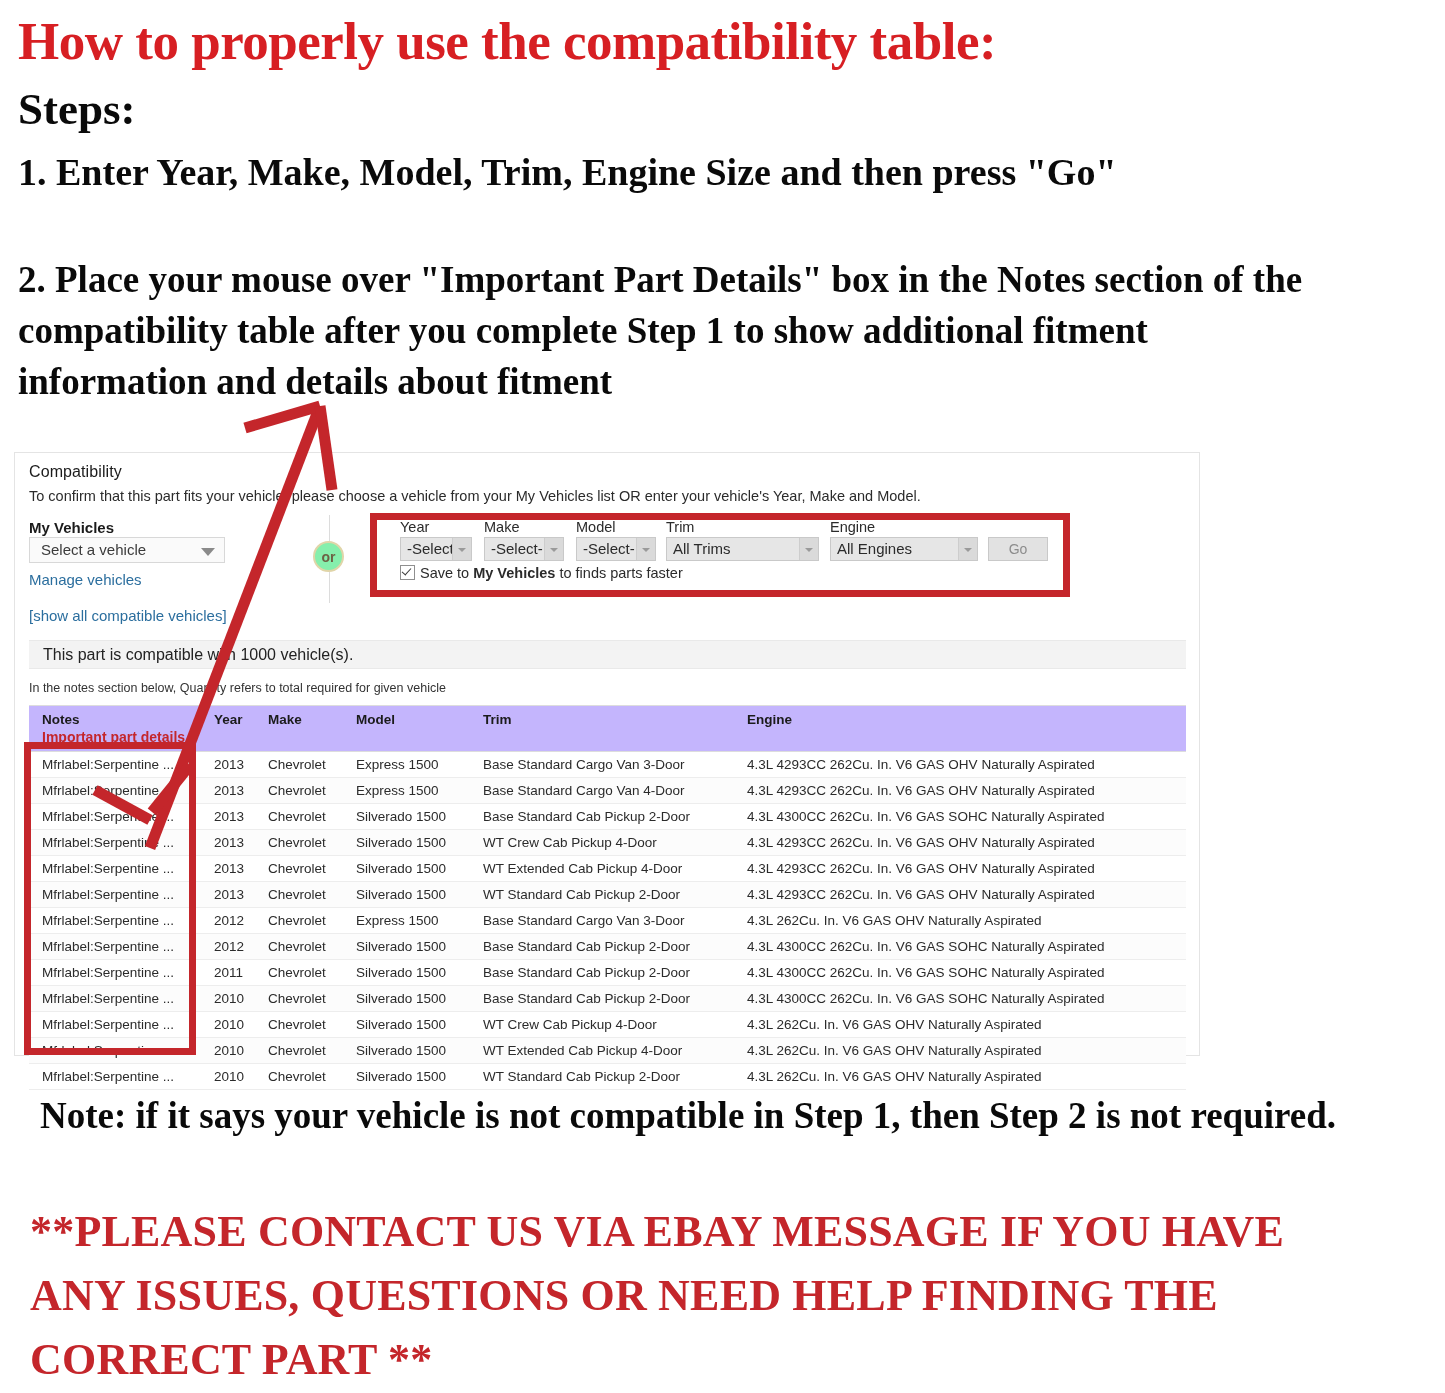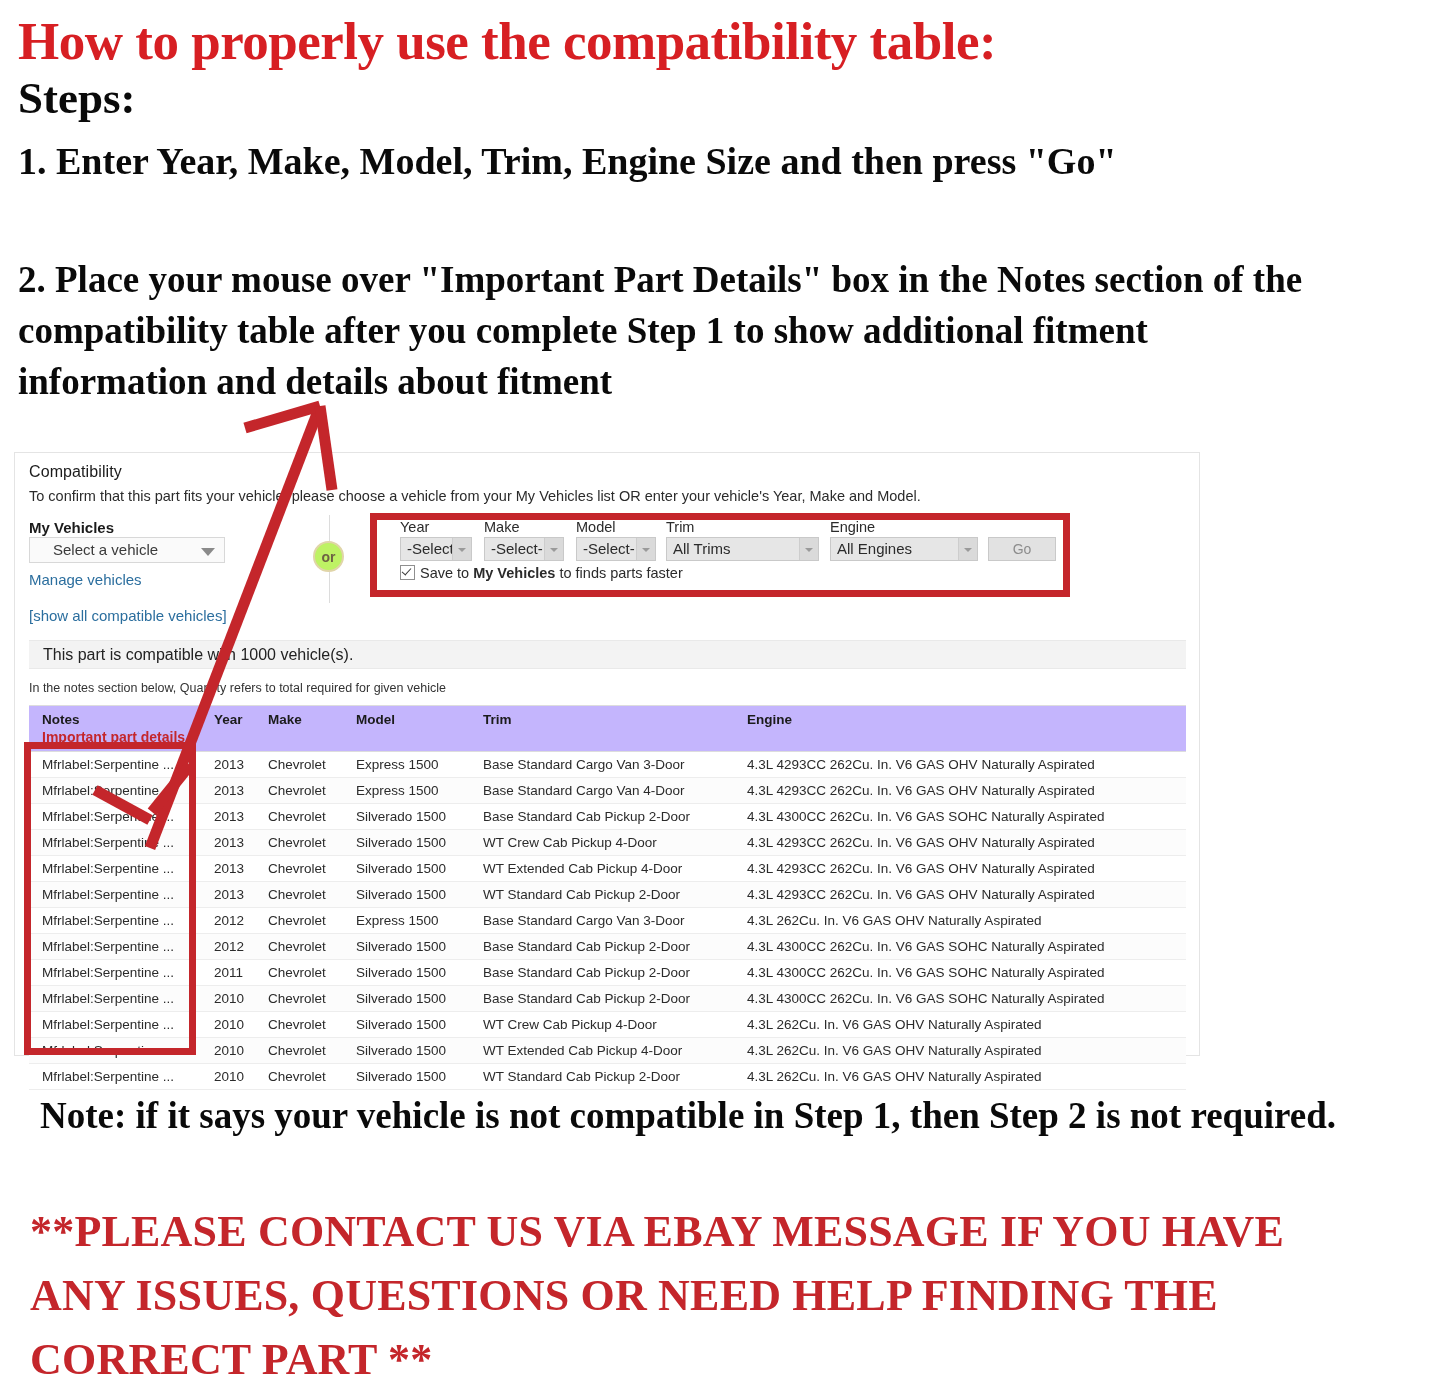--- a/index.html
+++ b/index.html
@@ -22,21 +22,21 @@
     top: 14px;
     width: 1400px;
   }
   .title-red {
     font-family: "Liberation Serif", serif;
     font-weight: bold;
     color: #d71f23;
     font-size: 53px;
     line-height: 1.05;
     letter-spacing: -0.5px;
-    margin: 0 0 4px 0;
+    margin: 0 0 15px 0;
     white-space: nowrap;
   }
   .steps-label {
     font-family: "Liberation Serif", serif;
     font-weight: bold;
     color: #0a0a0a;
     font-size: 45px;
     line-height: 1.1;
     margin: 4px 0 2px 0;
   }
@@ -105,21 +105,21 @@
     left: 14px;
     top: 84px;
     width: 196px;
     height: 26px;
     background: #fafafa;
     border: 1px solid #d8d8d8;
     box-sizing: border-box;
     font-size: 15px;
     color: #3a3a3a;
     line-height: 24px;
-    padding-left: 23px;
+    padding-left: 11px;
   }
   .vehicle-select .caret {
     position: absolute;
     right: 9px;
     top: 10px;
     width: 0;
     height: 0;
     border-left: 7px solid transparent;
     border-right: 7px solid transparent;
     border-top: 8px solid #8a8a8a;
@@ -151,21 +151,21 @@
     background: #dcdcdc;
   }
   .or-circle {
     position: absolute;
     left: 7px;
     top: 26px;
     width: 31px;
     height: 31px;
     border-radius: 50%;
     border: 2px solid #e0d5a8;
-    background: #bef264;
+    background: #86efac;
     box-sizing: border-box;
     text-align: center;
     line-height: 28px;
     font-size: 14px;
     font-weight: bold;
     color: #6d6144;
   }
 
   
   .form-area {
@@ -213,21 +213,21 @@
     width: 0;
     height: 0;
     border-left: 4px solid transparent;
     border-right: 4px solid transparent;
     border-top: 4px solid #9a9a9a;
   }
   .go-btn {
     position: absolute;
     top: 18px;
     left: 588px;
-    width: 68px;
+    width: 60px;
     height: 24px;
     background: #e2e2e2;
     border: 1px solid #c9c9c9;
     box-sizing: border-box;
     font-size: 14px;
     color: #8c8c8c;
     text-align: center;
     line-height: 22px;
     cursor: pointer;
   }

